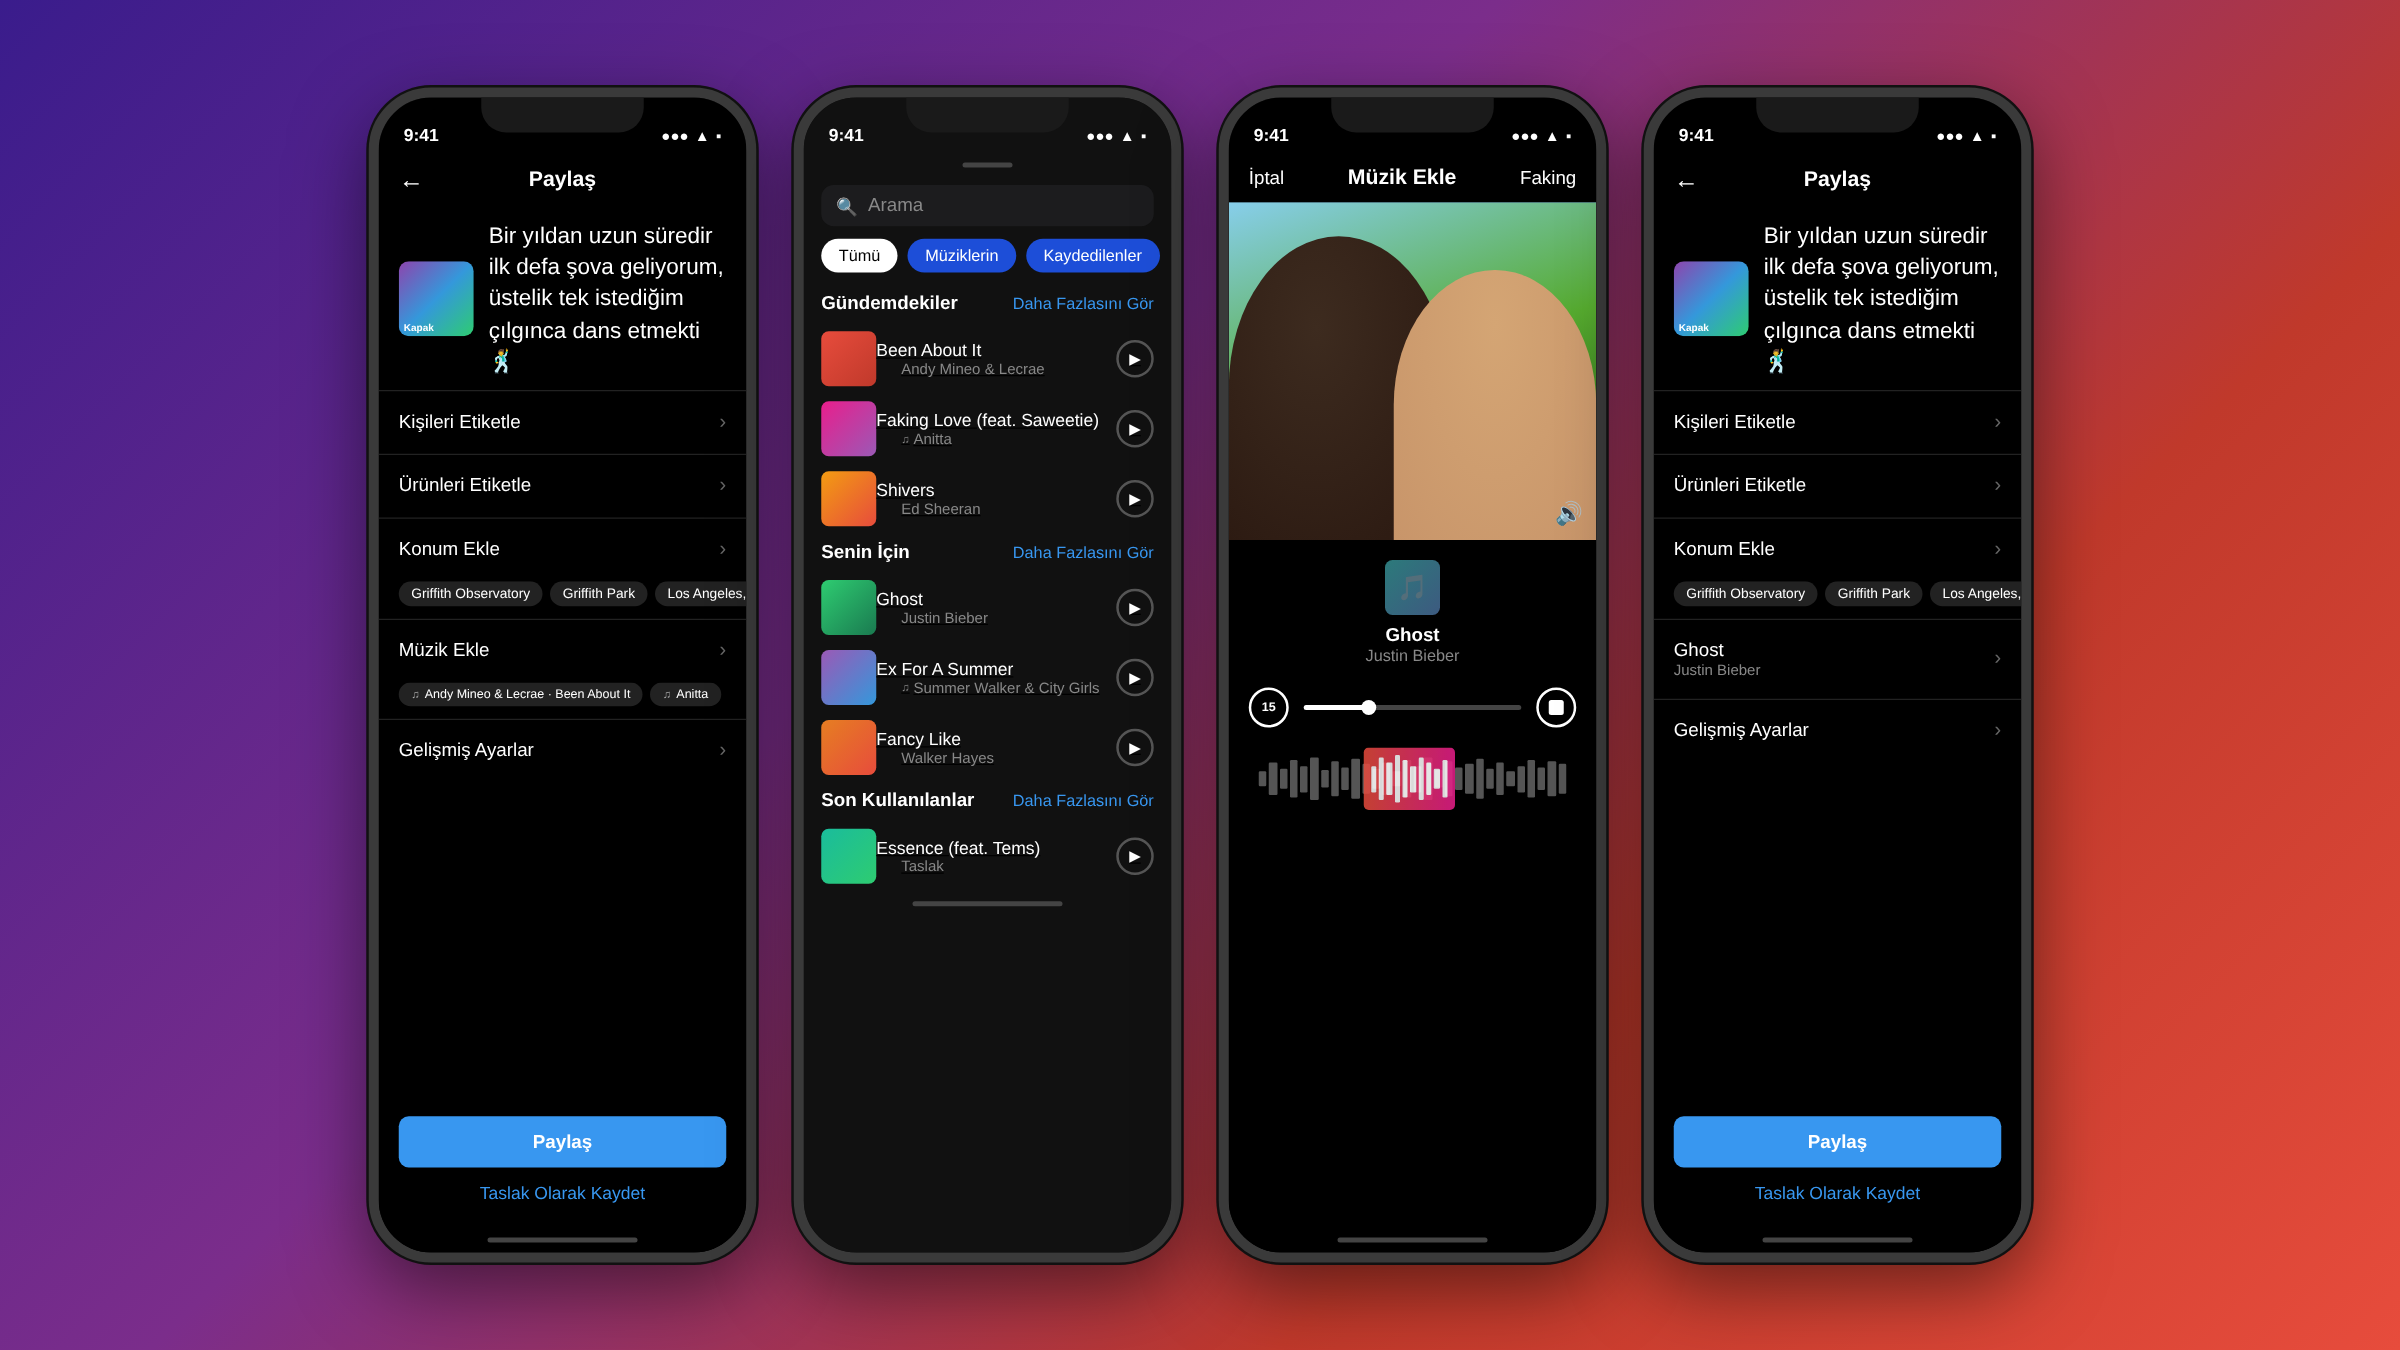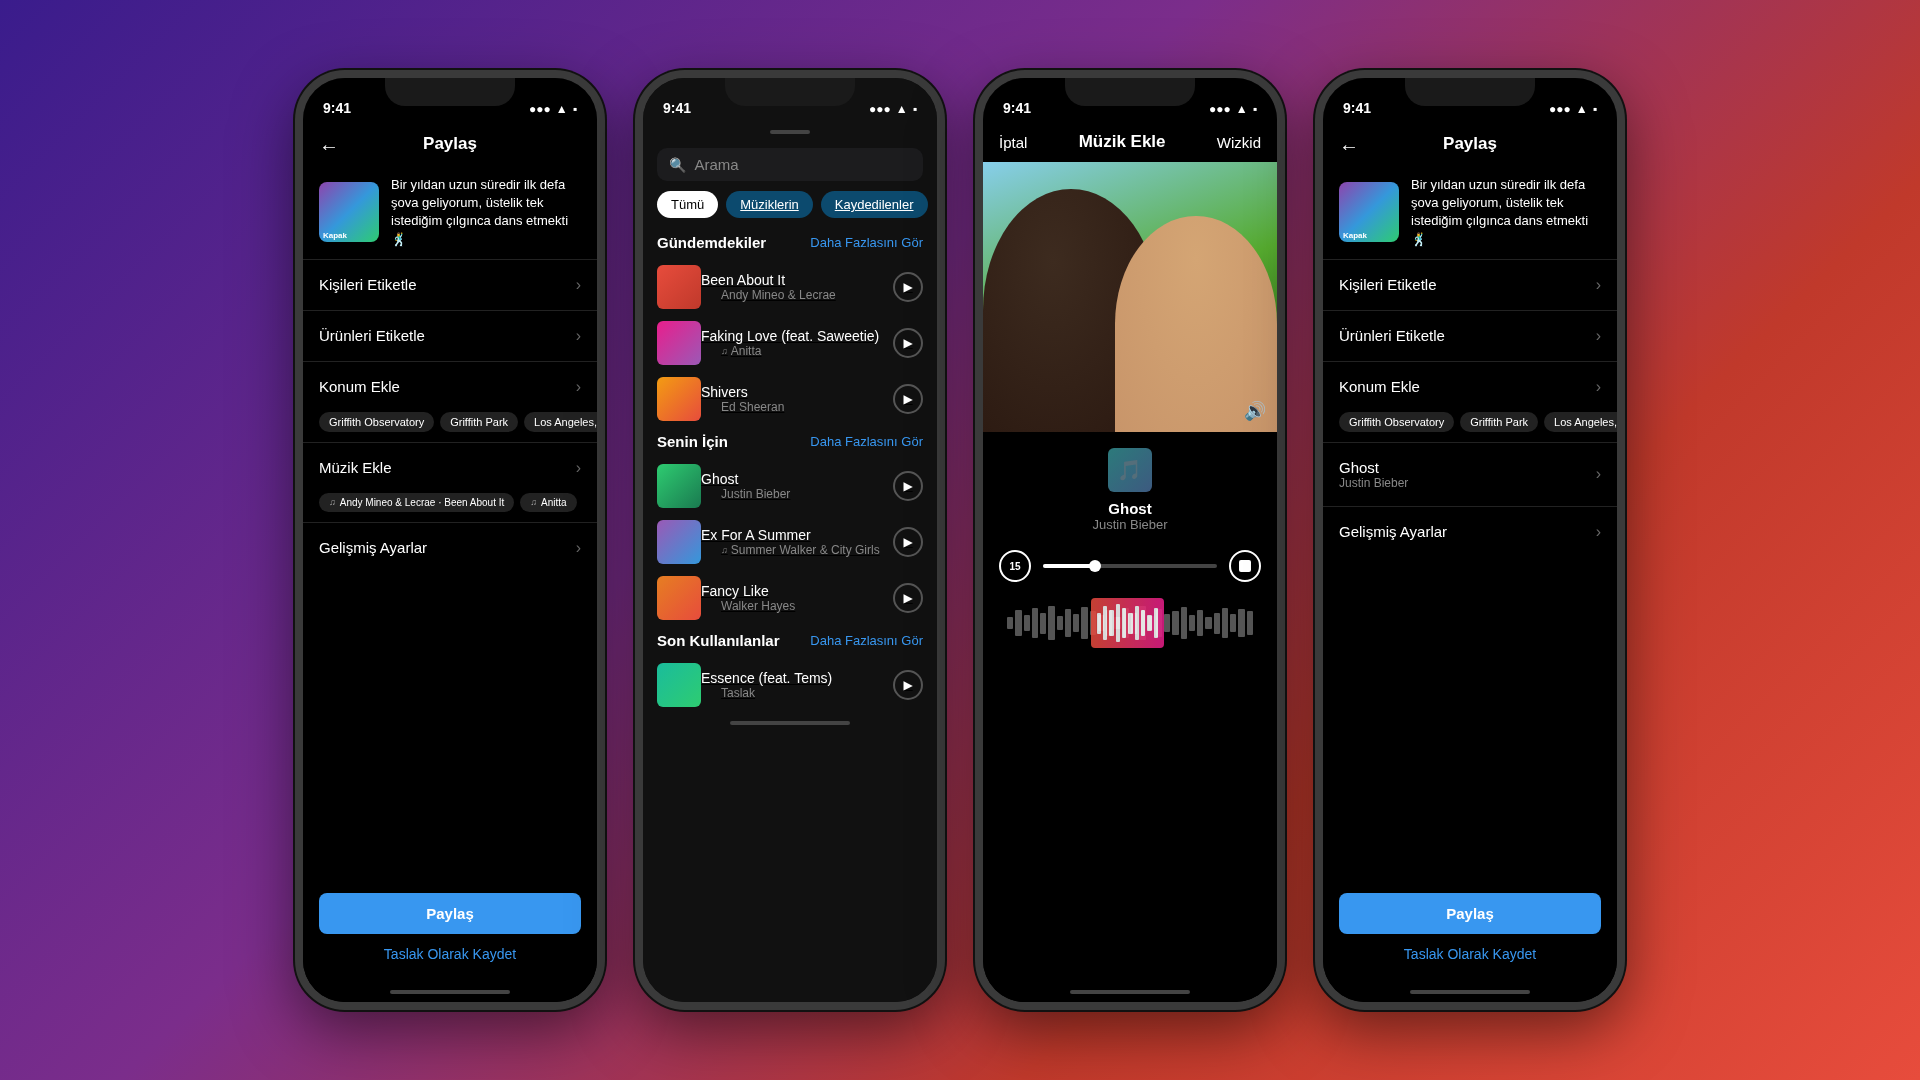--- a/index.html
+++ b/index.html
@@ -139,21 +139,21 @@
       bottom: 2px;
       left: 4px;
       color: #fff;
       font-size: 8px;
       font-weight: 600;
       text-align: center;
     }
 
     .share-post-text {
       color: #fff;
-      font-size: 13px;
+      font-size: 18px;
       line-height: 1.4;
       flex: 1;
     }
 
     .share-divider {
       height: 1px;
       background: #222;
       margin: 0;
     }
 
@@ -284,23 +284,22 @@
       font-size: 13px;
       font-weight: 500;
     }
 
     .filter-tab.active {
       background: #fff;
       color: #000;
     }
 
     .filter-tab.inactive {
-      background: #0c4a6e;
-      color: #fff;
-      text-decoration: underline;
+      background: #1d4ed8;
+      color: #fff;
     }
 
     .section-header {
       display: flex;
       justify-content: space-between;
       align-items: center;
       padding: 6px 14px 8px;
       flex-shrink: 0;
     }
 
@@ -805,21 +804,21 @@
       <div class="status-icons">
         <span>●●●</span>
         <span>▲</span>
         <span>▪</span>
       </div>
     </div>
     <div class="music-add-screen">
       <div class="music-add-header">
         <span class="music-add-cancel">İptal</span>
         <span class="music-add-title">Müzik Ekle</span>
-        <span class="music-add-done">Wizkid</span>
+        <span class="music-add-done">Faking</span>
       </div>
 
       <div class="music-video-preview">
         <div class="video-people">
           <div class="person1"></div>
           <div class="person2"></div>
         </div>
         <span class="music-video-overlay">🔊</span>
       </div>
 

